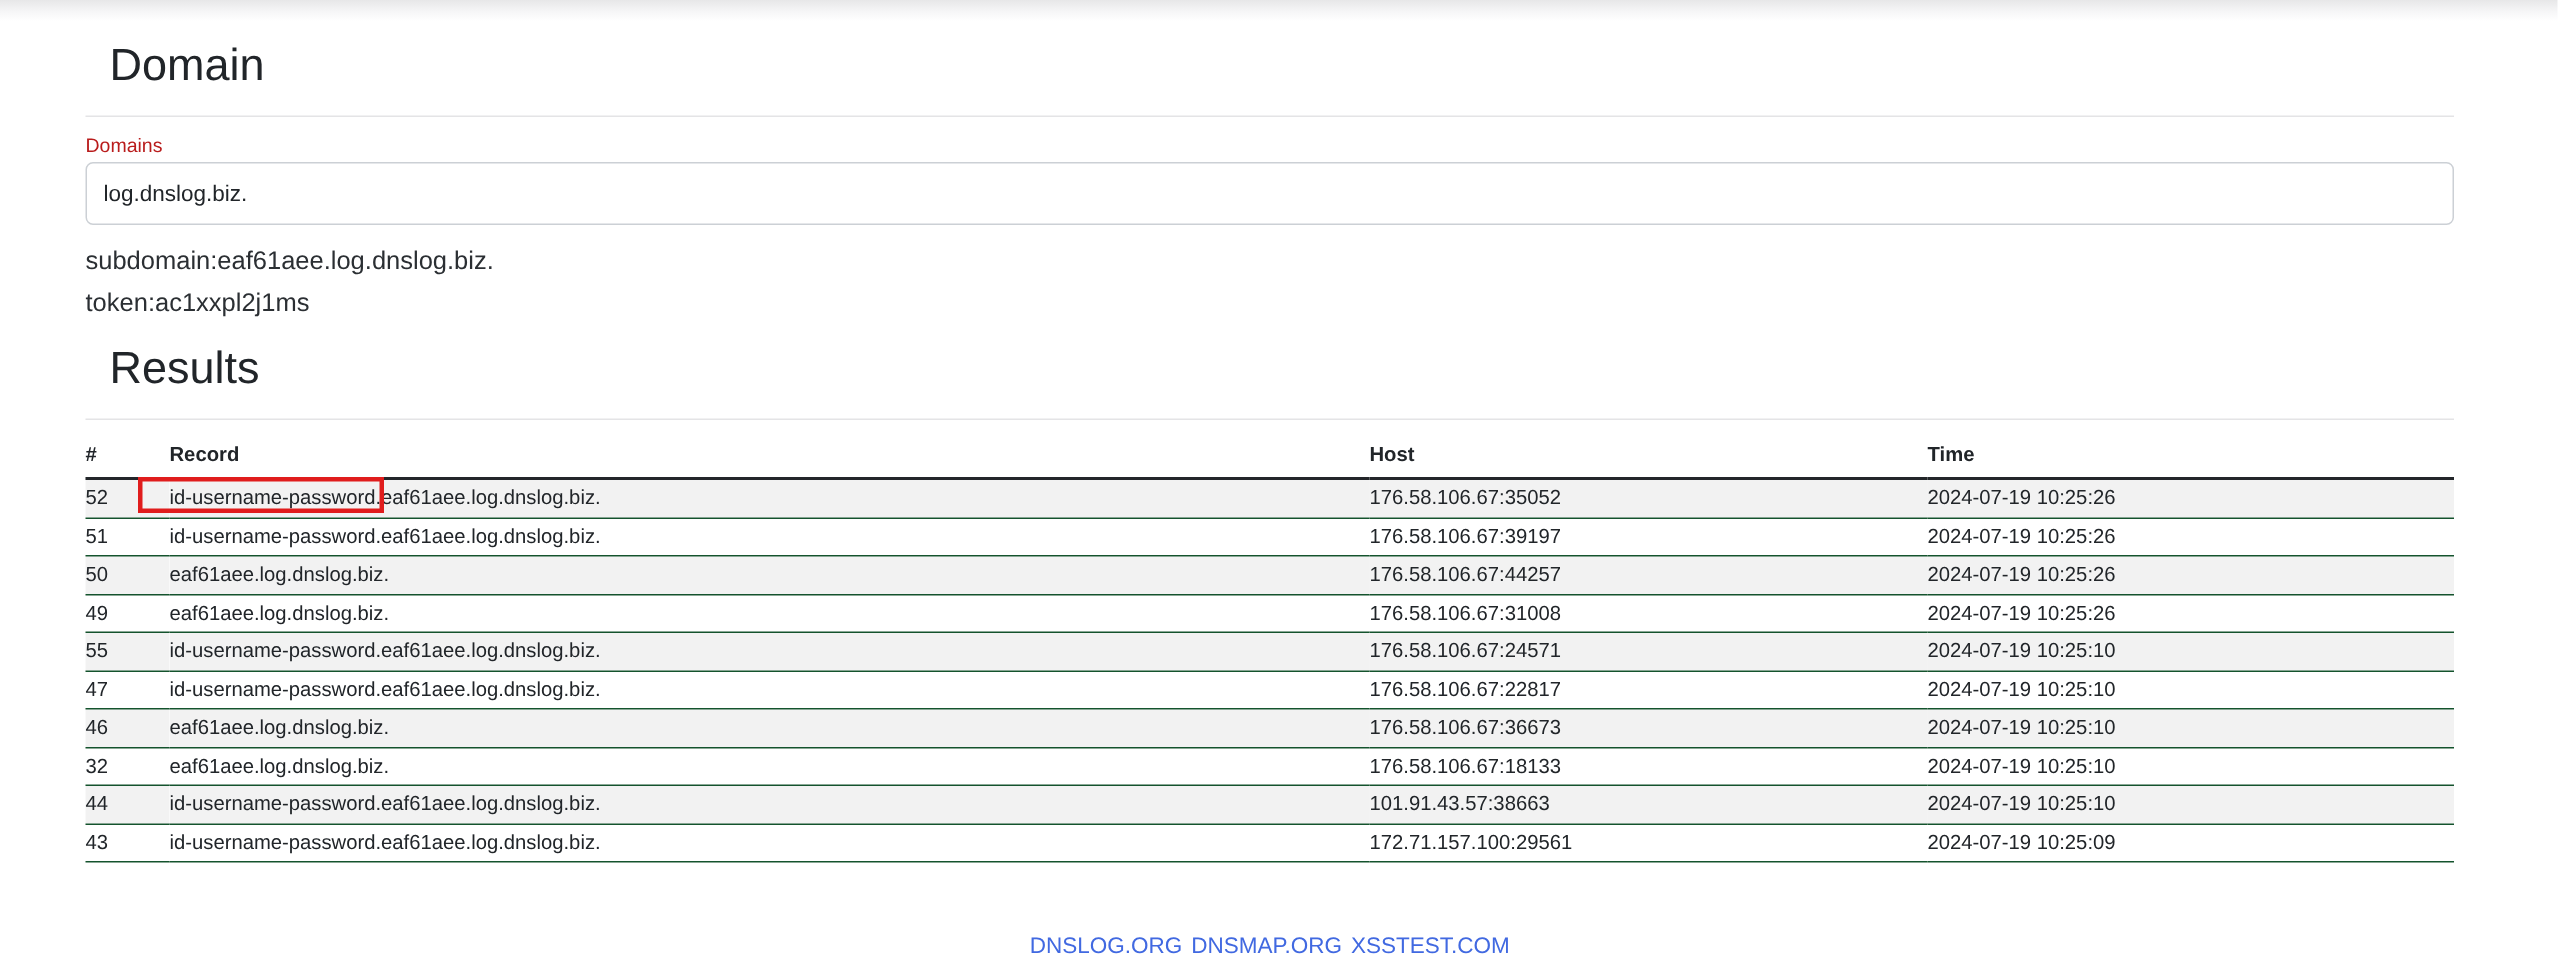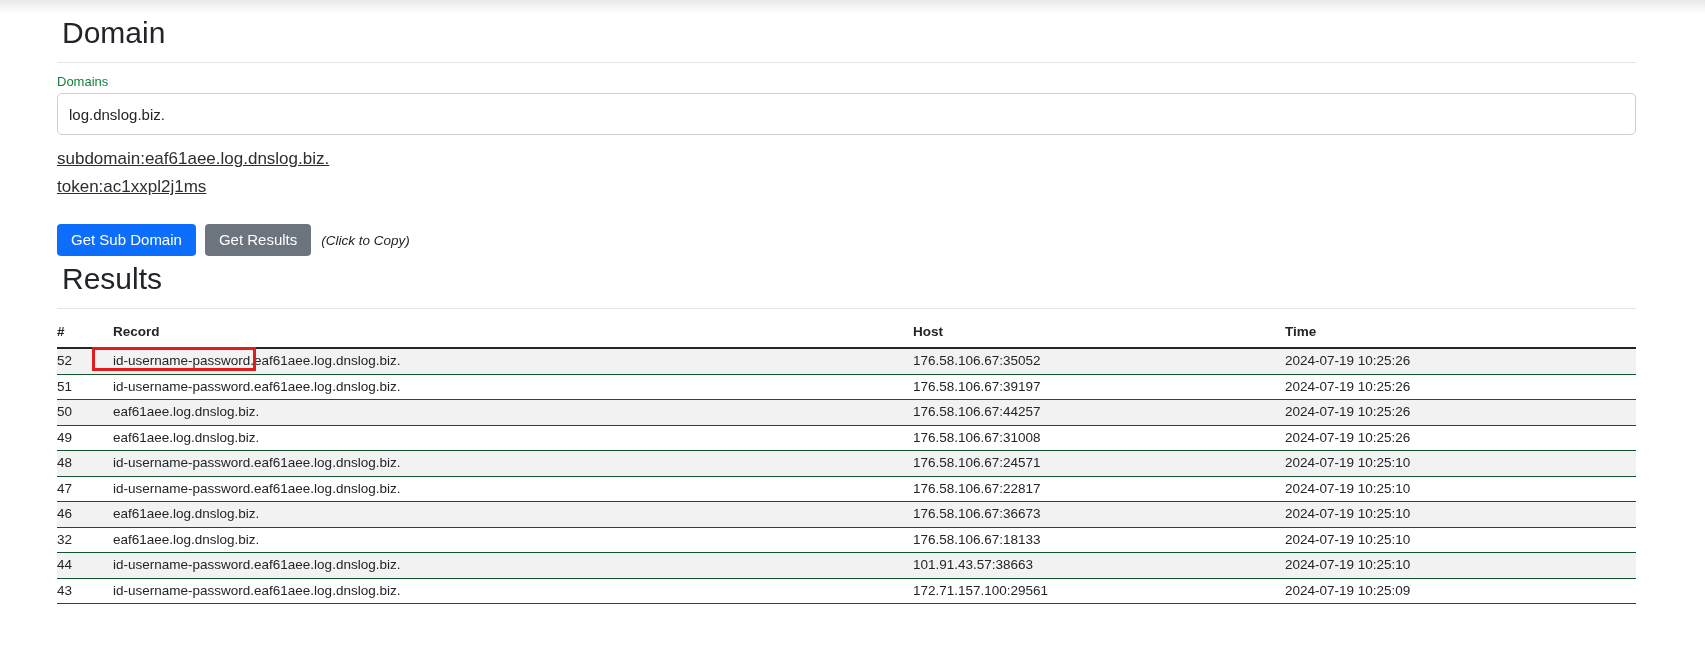--- a/index.html
+++ b/index.html
@@ -16,54 +16,53 @@
     width: 1705px; height: 14px;
     background: linear-gradient(180deg, #e7e7e8 0%, #f6f6f7 55%, #ffffff 100%);
   }
   .container {
     position: relative;
     margin-left: 57px;
     width: 1579px;
     padding-top: 10px;
   }
   h1.section-title {
-    margin: 5px;
+    margin: 16px;
     font-size: 30px;
     font-weight: 400;
     line-height: 35px;
     color: #212529;
   }
   hr.rule {
     border: none;
     border-top: 1px solid #e4e4e6;
     margin: 12px 0 0 0;
   }
   .field-label {
     margin-top: 12px;
     font-size: 13px;
     line-height: 13px;
-    color: #15803d;
+    color: #b91c1c;
   }
   .domain-input {
     margin-top: 5px;
     width: 100%;
     height: 30px;
     padding: 20px 11px;
     font-size: 15px;
     color: #212529;
     border: 1px solid #ccd0d5;
     border-radius: 5px;
     outline: none;
     font-family: "Liberation Sans", sans-serif;
   }
   .info-line {
     font-size: 17px;
     line-height: 21px;
     color: #2b2f33;
-    text-decoration: underline;
   }
   .info-line.subdomain { margin-top: 13px; }
   .info-line.token { margin-top: 7px; }
   .button-row {
     margin-top: 27px;
     display: flex;
     align-items: center;
   }
   .btn {
     border: none;
@@ -140,25 +139,20 @@
 
   <h1 class="section-title">Domain</h1>
   <hr class="rule">
 
   <div class="field-label">Domains</div>
   <input class="domain-input" type="text" value="log.dnslog.biz." style="">
 
   <div class="info-line subdomain">subdomain:eaf61aee.log.dnslog.biz.</div>
   <div class="info-line token">token:ac1xxpl2j1ms</div>
 
-  <div class="button-row">
-    <button class="btn btn-primary">Get Sub Domain</button>
-    <button class="btn btn-secondary">Get Results</button>
-    <span class="copy-hint">(Click to Copy)</span>
-  </div>
 
   <h1 class="section-title results-title">Results</h1>
   <hr class="rule">
 
   <table class="results">
     <thead>
       <tr>
         <th class="col-num">#</th>
         <th class="col-record">Record</th>
         <th class="col-host">Host</th>
@@ -188,21 +182,21 @@
   </tr>
 
   <tr>
     <td>49</td>
     <td class="record-cell">eaf61aee.log.dnslog.biz.</td>
     <td>176.58.106.67:31008</td>
     <td>2024-07-19 10:25:26</td>
   </tr>
 
   <tr>
-    <td>48</td>
+    <td>55</td>
     <td class="record-cell">id-username-password.eaf61aee.log.dnslog.biz.</td>
     <td>176.58.106.67:24571</td>
     <td>2024-07-19 10:25:10</td>
   </tr>
 
   <tr>
     <td>47</td>
     <td class="record-cell">id-username-password.eaf61aee.log.dnslog.biz.</td>
     <td>176.58.106.67:22817</td>
     <td>2024-07-19 10:25:10</td>

